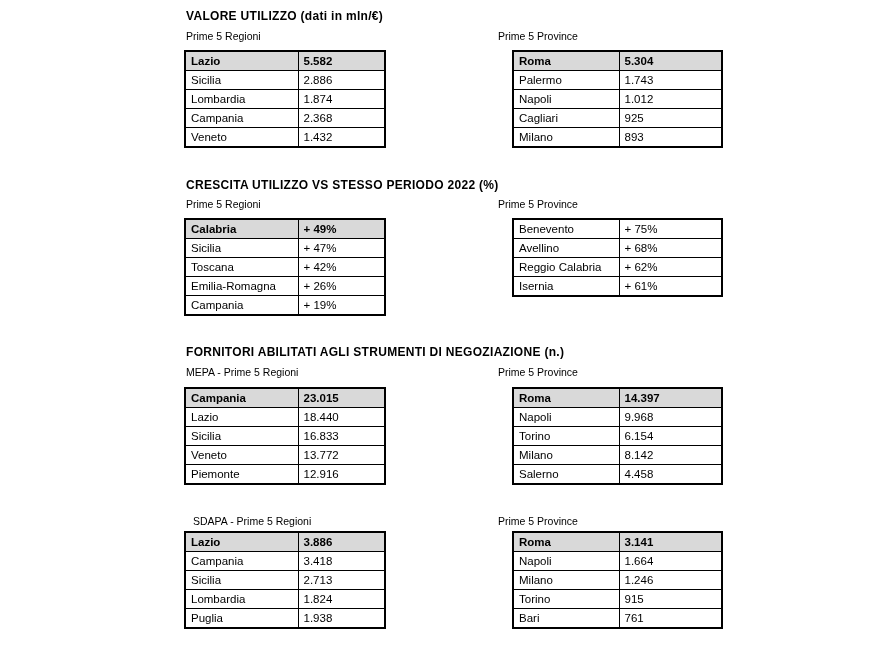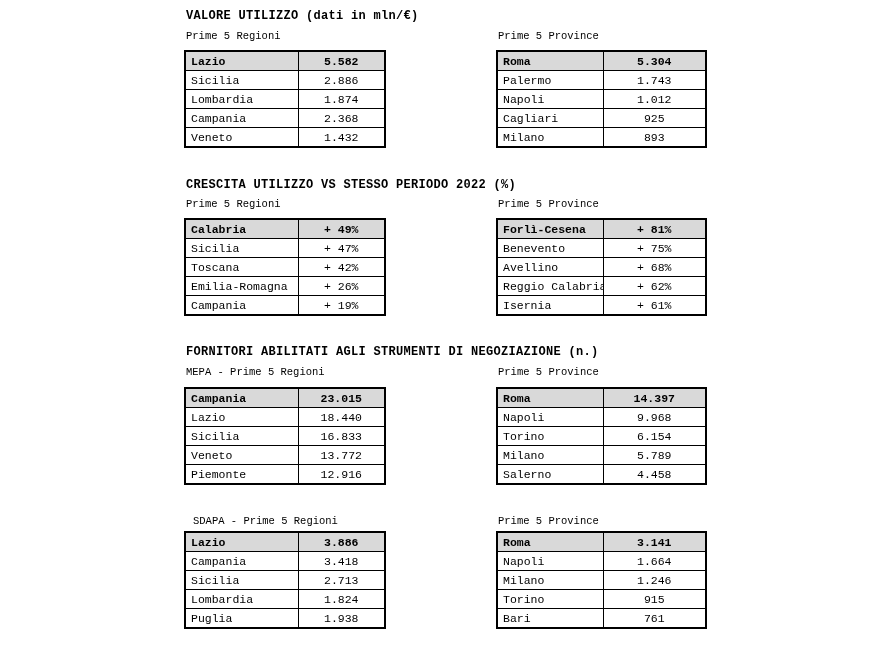--- a/index.html
+++ b/index.html
@@ -1,21 +1,21 @@
 <!DOCTYPE html>
 <html><head>
 <meta charset="utf-8">
 <style>
   html, body { margin: 0; padding: 0; background: #ffffff; }
   #page {
     position: relative;
     width: 890px;
     height: 648px;
     background: #ffffff;
-    font-family: Liberation Mono, monospace;
+    font-family: Liberation Sans, sans-serif;
     color: #000000;
     overflow: hidden;
   }
   .section-title {
     position: absolute;
     left: 186px;
     font-size: 12px;
     font-weight: bold;
     letter-spacing: 0.3px;
     white-space: nowrap;
@@ -26,39 +26,39 @@
     white-space: nowrap;
   }
   .tblwrap { position: absolute; }
   table.tbl {
     border-collapse: collapse;
     table-layout: fixed;
     border: 2px solid #000000;
     font-size: 11.5px;
   }
   table.tbl.left-col  { width: 200px; }
-  table.tbl.right-col { width: 209px; }
+  table.tbl.right-col { width: 209px; margin-left: 16px; }
   table.tbl.left-col  col.c1 { width: 113px; }
   table.tbl.left-col  col.c2 { width: 87px;  }
   table.tbl.right-col col.c1 { width: 106px; }
   table.tbl.right-col col.c2 { width: 103px; }
   table.tbl td {
     border: 1px solid #000000;
     height: 18px;
     padding: 0 5px;
     overflow: hidden;
     white-space: nowrap;
     vertical-align: middle;
   }
   table.tbl tr.hdr td {
     background: #d9d9d9;
     font-weight: bold;
   }
   table.tbl td.name { text-align: left; }
-  table.tbl td.val  { text-align: center; }
+  table.tbl td.val  { text-align: left; }
 </style>
 </head>
 <body>
 
 <div id="page">
 
   <div class="section-title" style="top:9px;">VALORE UTILIZZO (dati in mln/€)</div>
   <div class="sub-label" style="top:30px; left:186px;">Prime 5 Regioni</div>
   <div class="sub-label" style="top:30px; left:498px;">Prime 5 Province</div>
 
@@ -159,24 +159,20 @@
       </table>
   </div>
 
   <div class="tblwrap" style="top:218px; left:496px;">
     <table class="tbl right-col">
       <colgroup>
           <col class="c1">
           <col class="c2">
         </colgroup>
       <tbody>
-          <tr class="hdr">
-        <td class="name">Forlì-Cesena</td>
-        <td class="val">+ 81%</td>
-      </tr>
       <tr>
         <td class="name">Benevento</td>
         <td class="val">+ 75%</td>
       </tr>
       <tr>
         <td class="name">Avellino</td>
         <td class="val">+ 68%</td>
       </tr>
       <tr>
         <td class="name">Reggio Calabria</td>
@@ -239,21 +235,21 @@
       <tr>
         <td class="name">Napoli</td>
         <td class="val">9.968</td>
       </tr>
       <tr>
         <td class="name">Torino</td>
         <td class="val">6.154</td>
       </tr>
       <tr>
         <td class="name">Milano</td>
-        <td class="val">5.789</td>
+        <td class="val">8.142</td>
       </tr>
       <tr>
         <td class="name">Salerno</td>
         <td class="val">4.458</td>
       </tr>
     </tbody>
       </table>
   </div>
 
   <div class="sub-label" style="top:515px; left:193px;">SDAPA - Prime 5 Regioni</div>

